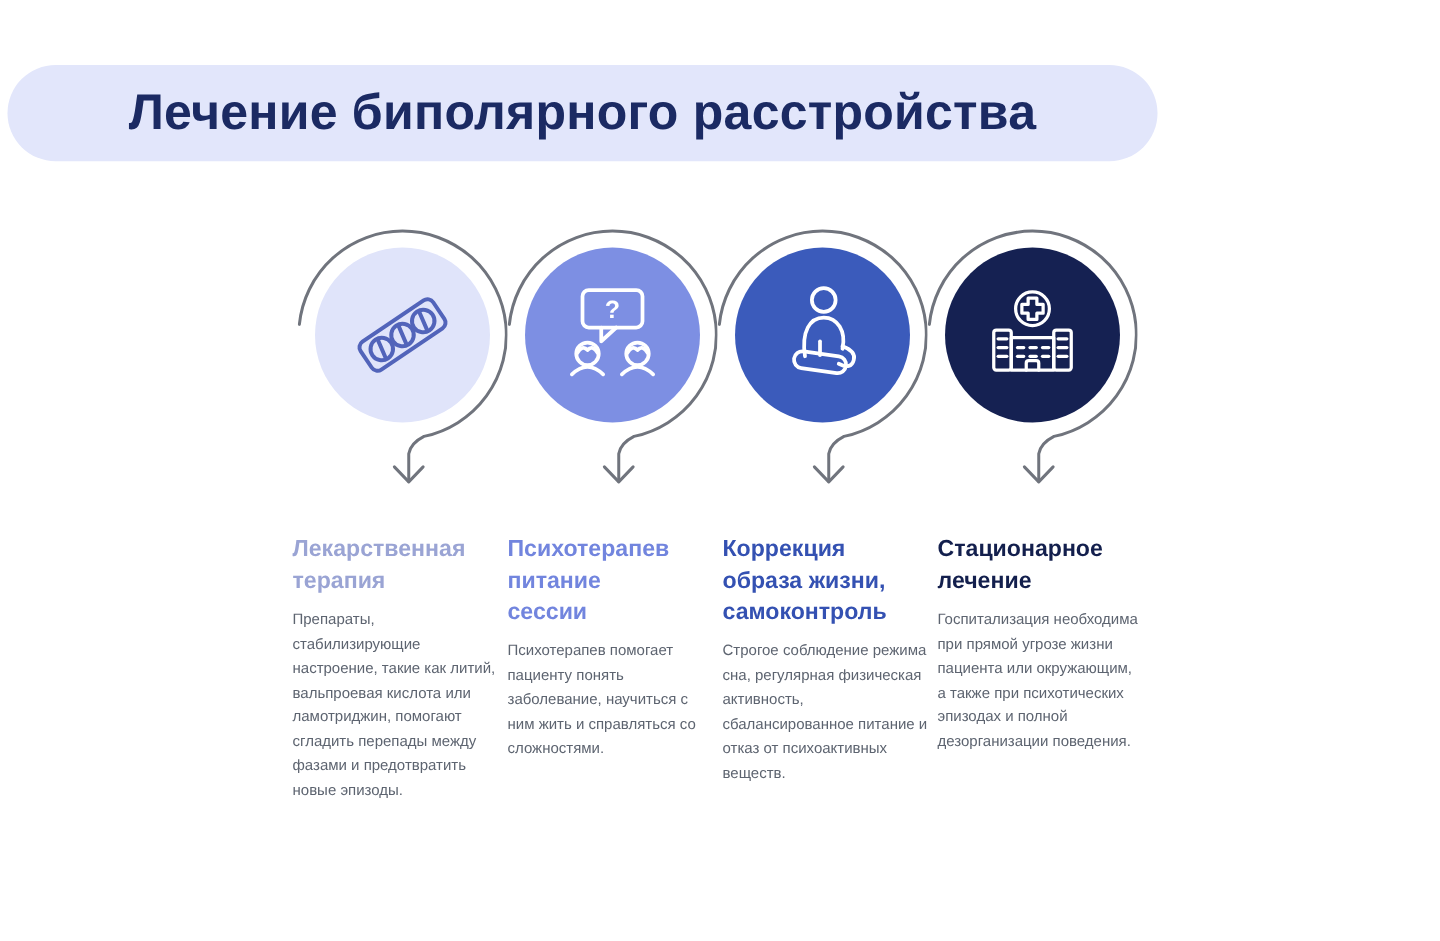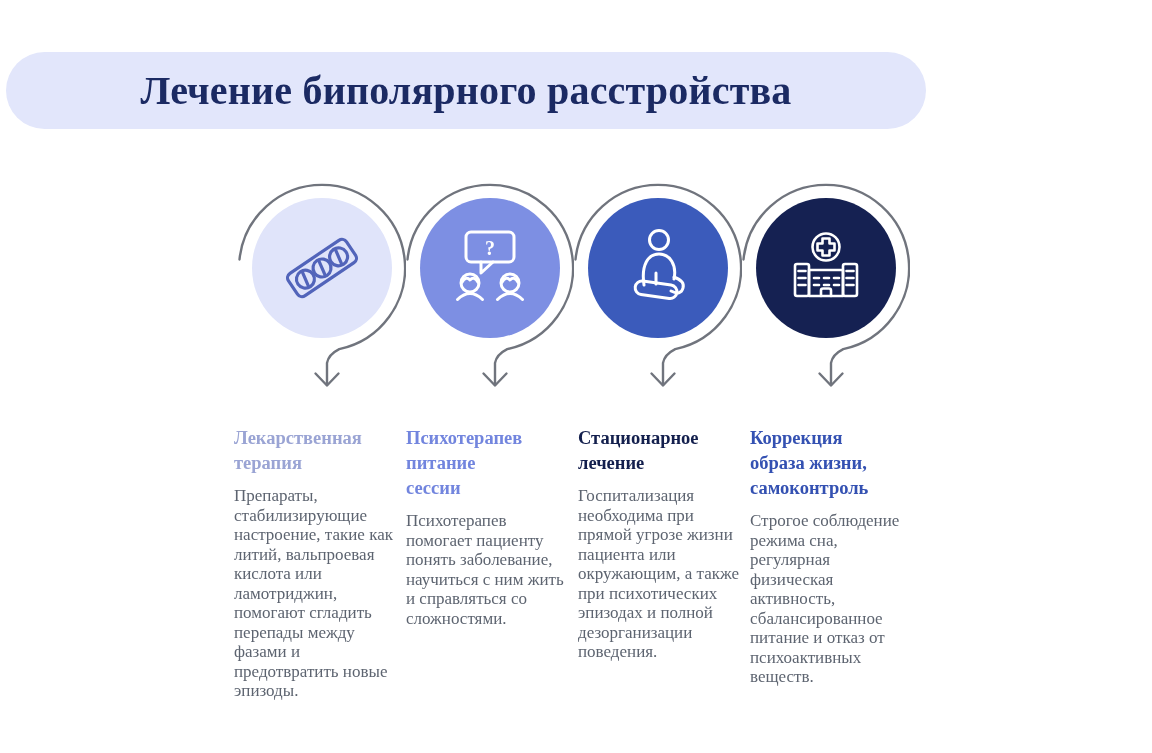--- a/index.html
+++ b/index.html
@@ -1,18 +1,18 @@
 <!DOCTYPE html>
 <html lang="ru"><head>
 <meta charset="utf-8">
 <style>
   html,body{margin:0;padding:0;background:#ffffff;}
   .canvas{
     position:relative;width:932px;height:753px;background:#ffffff;overflow:hidden;
-    font-family:Liberation Serif, serif;
+    font-family:Liberation Sans, sans-serif;
   }
   .title-pill{
     position:absolute;top:52px;left:50%;transform:translateX(-50%);
     width:920px;height:77px;border-radius:40px;
     display:flex;align-items:center;justify-content:center;
     background:var(--pill-bg,#e2e6fb);
   }
   .title-pill h1{
     margin:0;font-size:40px;font-weight:700;letter-spacing:.2px;
     color:var(--title-color,#1b2a63);white-space:nowrap;
@@ -20,21 +20,21 @@
   .steps-row{position:absolute;left:238px;top:182px;width:672px;display:flex;}
   .step{width:168px;flex:0 0 168px;}
   .step svg{display:block;}
   .texts-row{position:absolute;left:230px;top:426px;width:688px;display:flex;}
   .step-text{width:172px;flex:0 0 172px;padding:0 4px;box-sizing:border-box;}
   .step-title{
     margin:0;font-size:18.5px;line-height:25px;font-weight:700;
     white-space:pre-line;color:var(--tc,#333);
   }
   .step-desc{
-    margin:10px 0 0 0;font-size:17px;line-height:19.5px;
+    margin:10px 0 0 0;font-size:12px;line-height:19.5px;
     color:var(--body-color,#5d6470);
   }
 </style>
 </head>
 <body>
 
 <div class="canvas" style="--body-color: #5d6470;">
 
   <header class="title-pill" style="--pill-bg: #e2e6fb; --title-color: #1b2a63;">
     <h1>Лечение биполярного расстройства</h1>
@@ -144,24 +144,24 @@
 терапия</h2>
       <p class="step-desc">Препараты, стабилизирующие настроение, такие как литий, вальпроевая кислота или ламотриджин, помогают сгладить перепады между фазами и предотвратить новые эпизоды.</p>
     </div>
     <div class="step-text">
       <h2 class="step-title" style="--tc: #7285de;">Психотерапев
 питание
 сессии</h2>
       <p class="step-desc">Психотерапев помогает пациенту понять заболевание, научиться с ним жить и справляться со сложностями.</p>
     </div>
     <div class="step-text">
-      <h2 class="step-title" style="--tc: #131f4d;">Стационарное
-лечение</h2>
-      <p class="step-desc">Госпитализация необходима при прямой угрозе жизни пациента или окружающим, а также при психотических эпизодах и полной дезорганизации поведения.</p>
-    </div>
-    <div class="step-text">
       <h2 class="step-title" style="--tc: #3451b2;">Коррекция
 образа жизни,
 самоконтроль</h2>
       <p class="step-desc">Строгое соблюдение режима сна, регулярная физическая активность, сбалансированное питание и отказ от психоактивных веществ.</p>
     </div>
+    <div class="step-text">
+      <h2 class="step-title" style="--tc: #131f4d;">Стационарное
+лечение</h2>
+      <p class="step-desc">Госпитализация необходима при прямой угрозе жизни пациента или окружающим, а также при психотических эпизодах и полной дезорганизации поведения.</p>
+    </div>
   </div>
 </div>
 
 </body></html>

